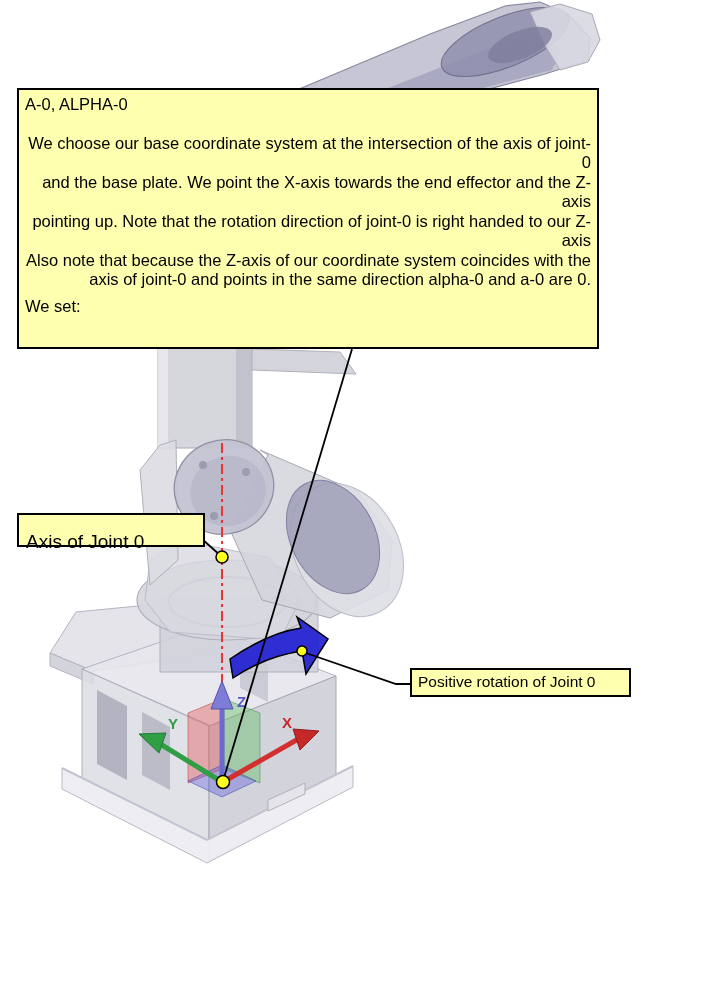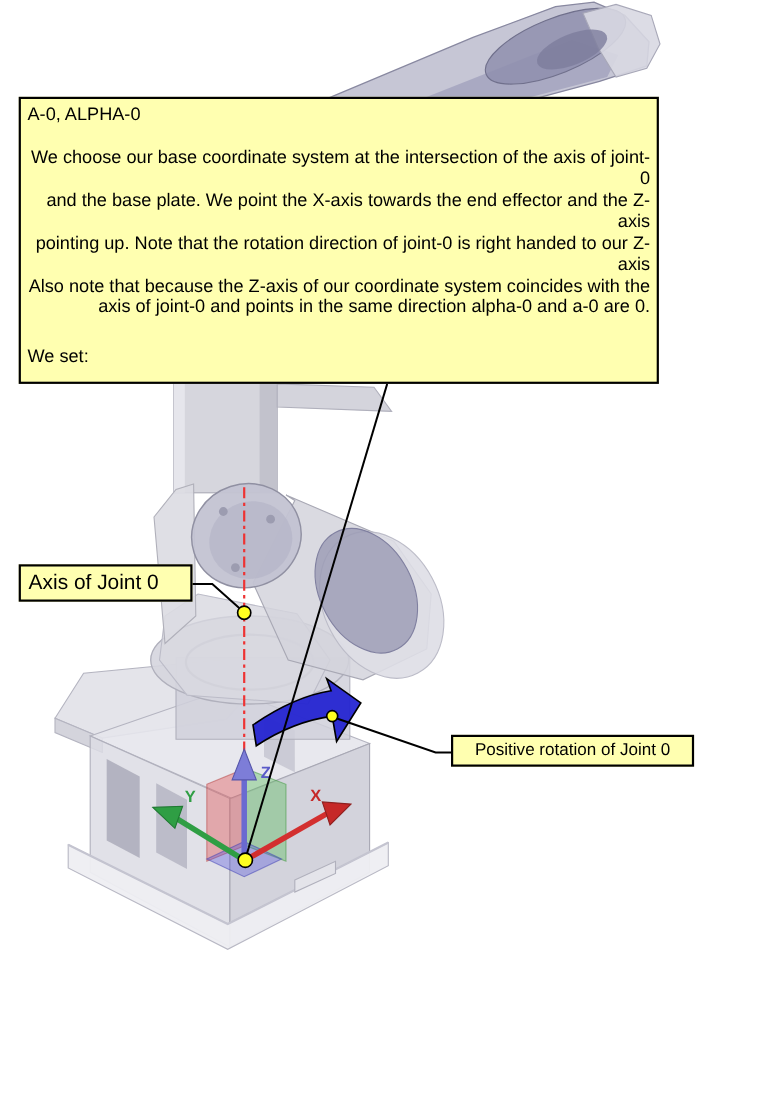--- a/index.html
+++ b/index.html
@@ -8,32 +8,32 @@
     font-family:"Liberation Sans","DejaVu Sans",sans-serif;color:#000;
   }
   .canvas svg{position:absolute;left:0;top:0;z-index:1;}
   .note{
     position:absolute;left:17px;top:88px;width:582px;height:261px;z-index:2;
     background:#ffffb0;border:2px solid #000;box-sizing:border-box;
     padding:5px 6px;font-size:16.5px;line-height:19.5px;
   }
   .note .title{margin-bottom:19px;}
   .note .body{white-space:pre-line;text-align:right;}
-  .note .setline{margin-top:25px;}
+  .note .setline{margin-top:7px;}
   .callout-label{
     position:absolute;z-index:2;background:#ffffb0;border:2px solid #000;
     box-sizing:border-box;color:#000;white-space:nowrap;
   }
   .axis-label{
-    left:17px;top:513px;width:158px;height:34px;
-    font-size:19px;line-height:29px;padding:0 7px;
+    left:17px;top:513px;width:188px;height:34px;
+    font-size:19px;line-height:29px;padding:12px 7px;
   }
   .rot-label{
     left:410px;top:668px;width:221px;height:29px;
-    font-size:15.5px;line-height:24px;padding:0 6px;text-align:center;
+    font-size:15.5px;line-height:24px;padding:0 6px;
   }
 </style>
 </head>
 <body>
 
 <div class="canvas">
 
   <svg width="707" height="1000" viewBox="0 0 707 1000">
 
     <g>

